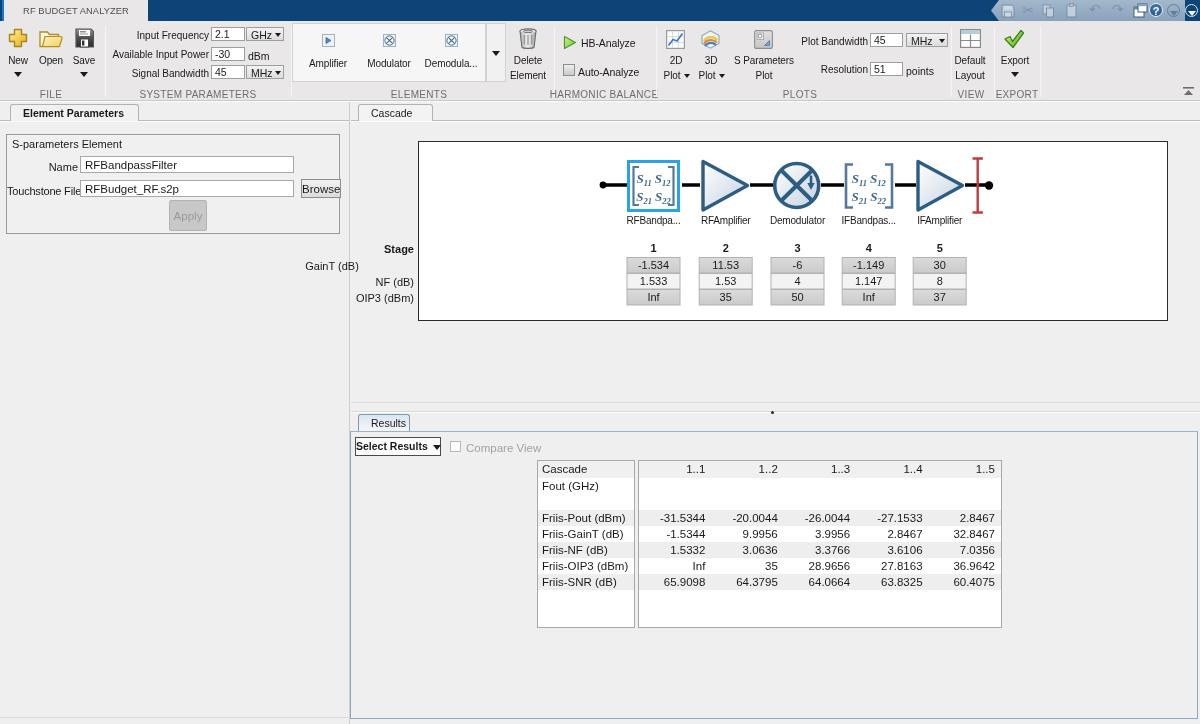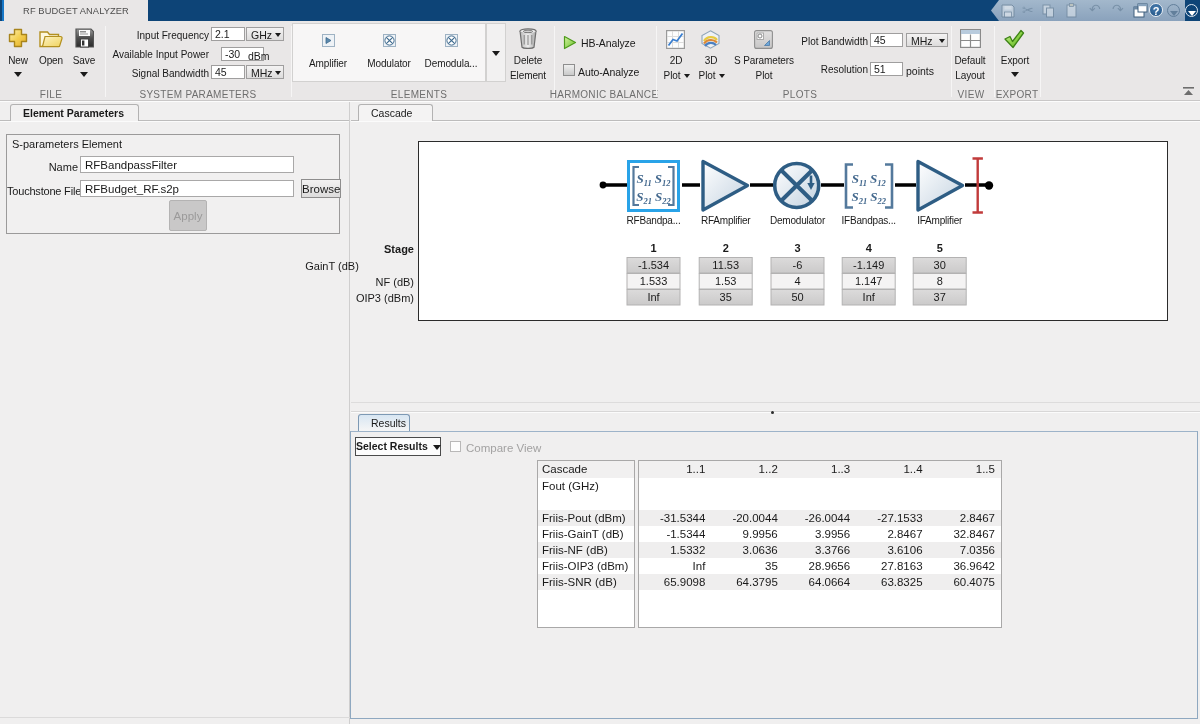--- a/index.html
+++ b/index.html
@@ -103,21 +103,21 @@
  <div class="seclabel" style="left:51px">FILE</div>
  <div class="vsep" style="left:105px"></div>
 
  <div class="rlabel" style="left:209px;top:9px">Input Frequency</div>
  <div class="rfield" style="left:211px;top:6px;width:34px;height:14px;line-height:13px">2.1</div>
  <div class="rcombo" style="left:246px;top:5.5px;width:38px;height:14px">
       <span style="position:absolute;left:4px;top:1px">GHz</span>
       <span class="dropArrow" style="left:31px;top:5px;border-top-width:4px;border-left-width:3.5px;border-right-width:3.5px"></span>
     </div>
  <div class="rlabel" style="left:209px;top:28px">Available Input Power</div>
- <div class="rfield" style="left:221px;top:25.5px;width:43px;height:14px;line-height:13px">-30</div>
+ <div class="rfield" style="left:211px;top:25.5px;width:34px;height:14px;line-height:13px">-30</div>
  <div class="abs" style="left:248px;top:28.5px;font-size:10.5px">dBm</div>
  <div class="rlabel" style="left:209px;top:46.5px">Signal Bandwidth</div>
  <div class="rfield" style="left:211px;top:44px;width:34px;height:14px;line-height:13px">45</div>
  <div class="rcombo" style="left:246px;top:43.5px;width:38px;height:14px">
       <span style="position:absolute;left:4px;top:1px">MHz</span>
       <span class="dropArrow" style="left:31px;top:5px;border-top-width:4px;border-left-width:3.5px;border-right-width:3.5px"></span>
     </div>
  <div class="seclabel" style="left:198px">SYSTEM PARAMETERS</div>
  <div class="vsep" style="left:291px"></div>
 

